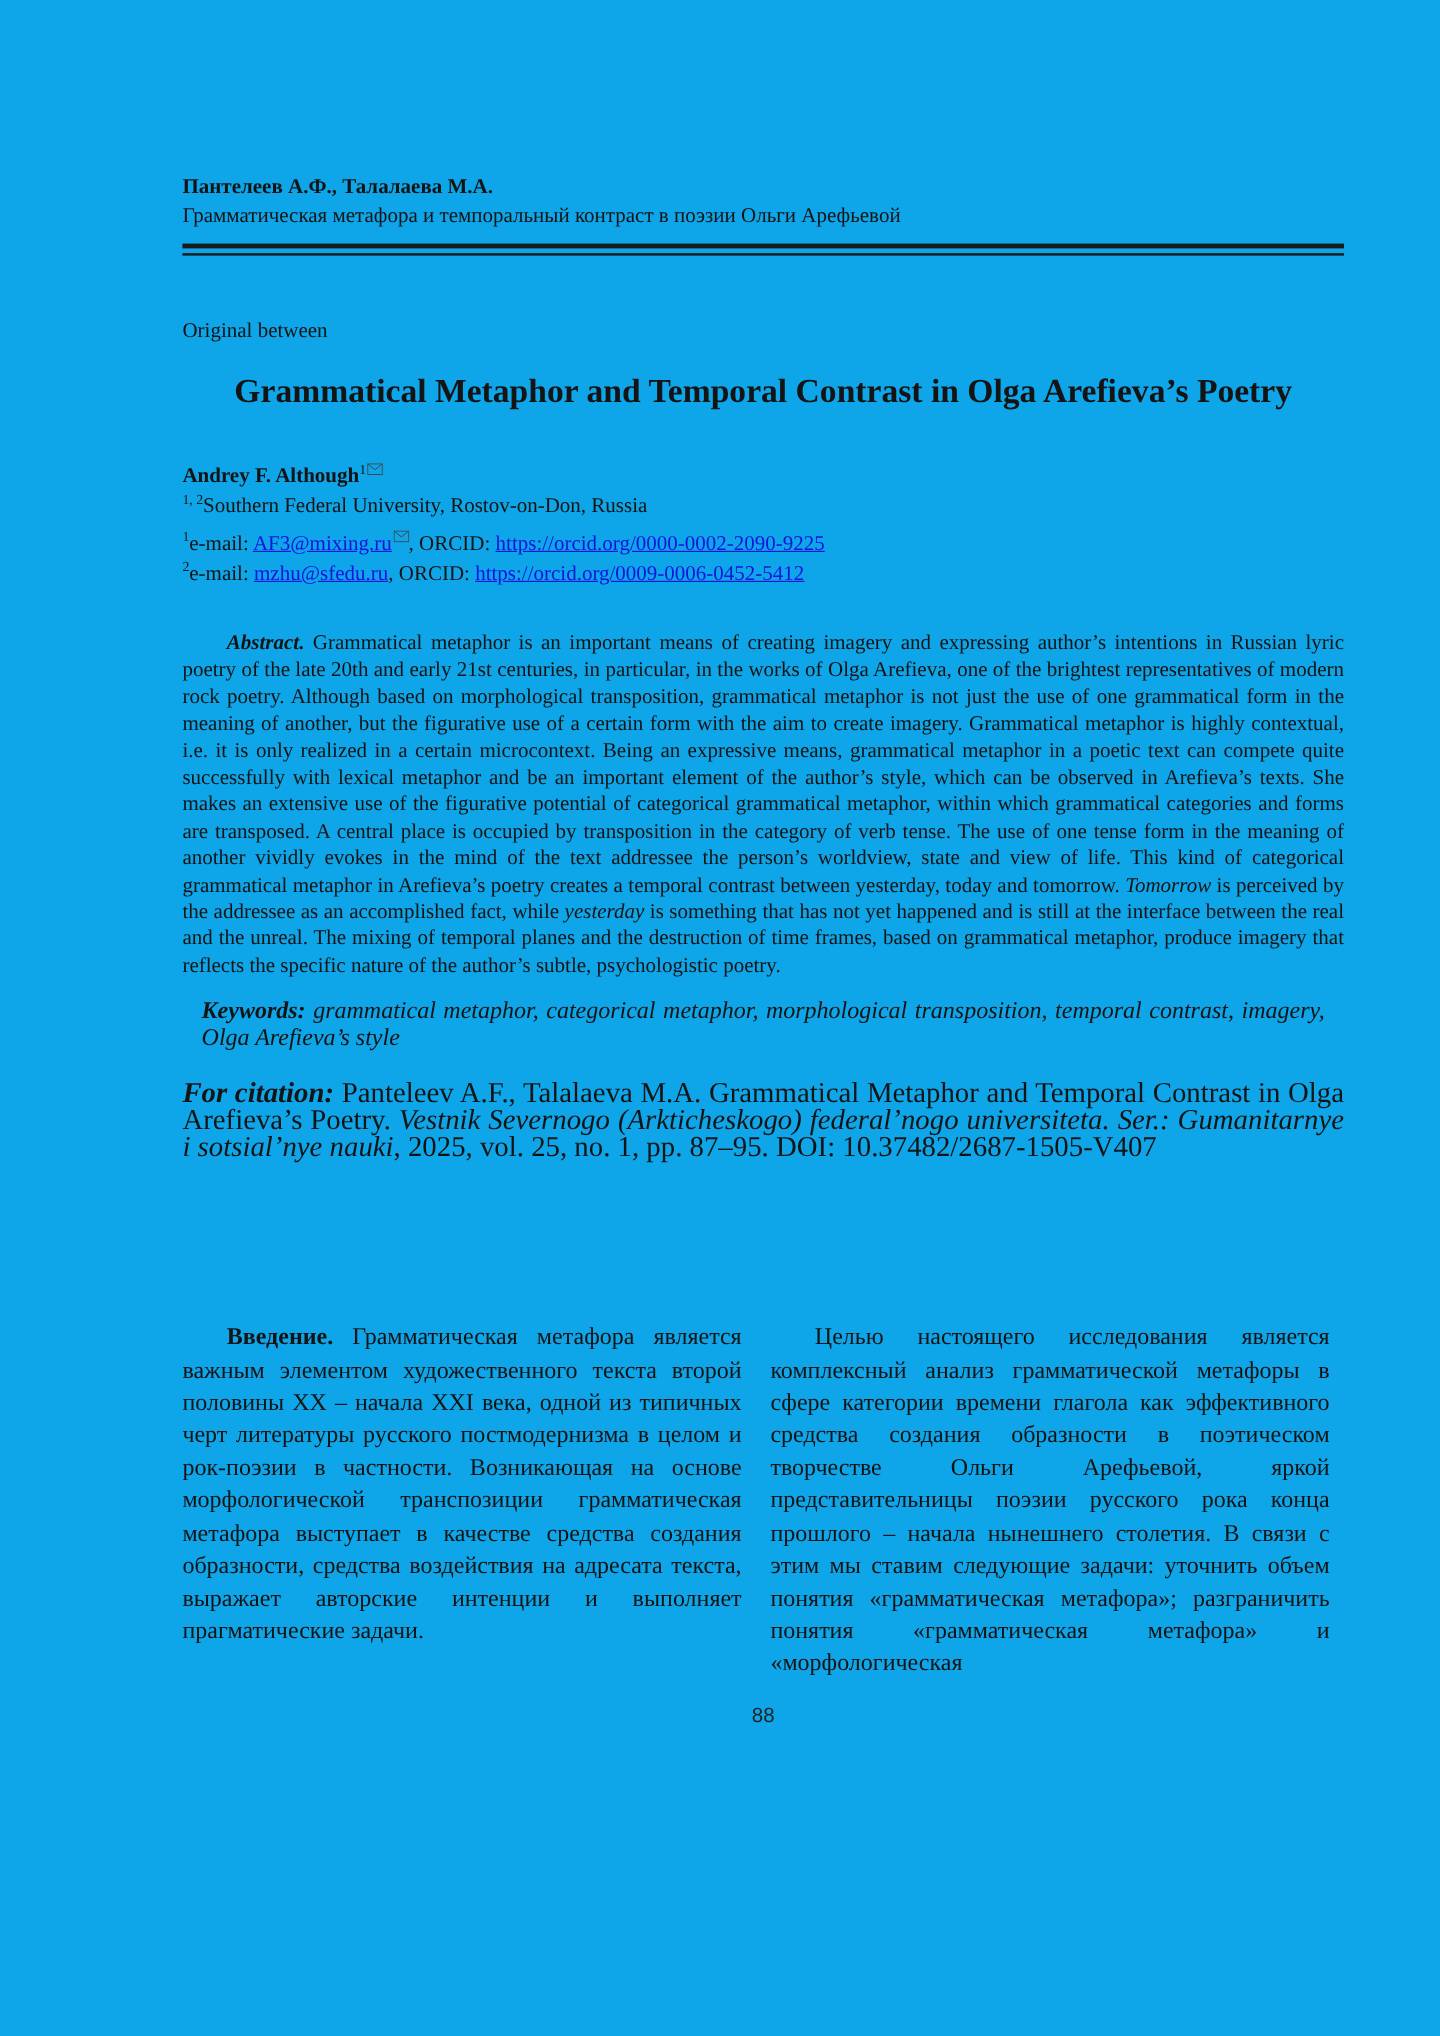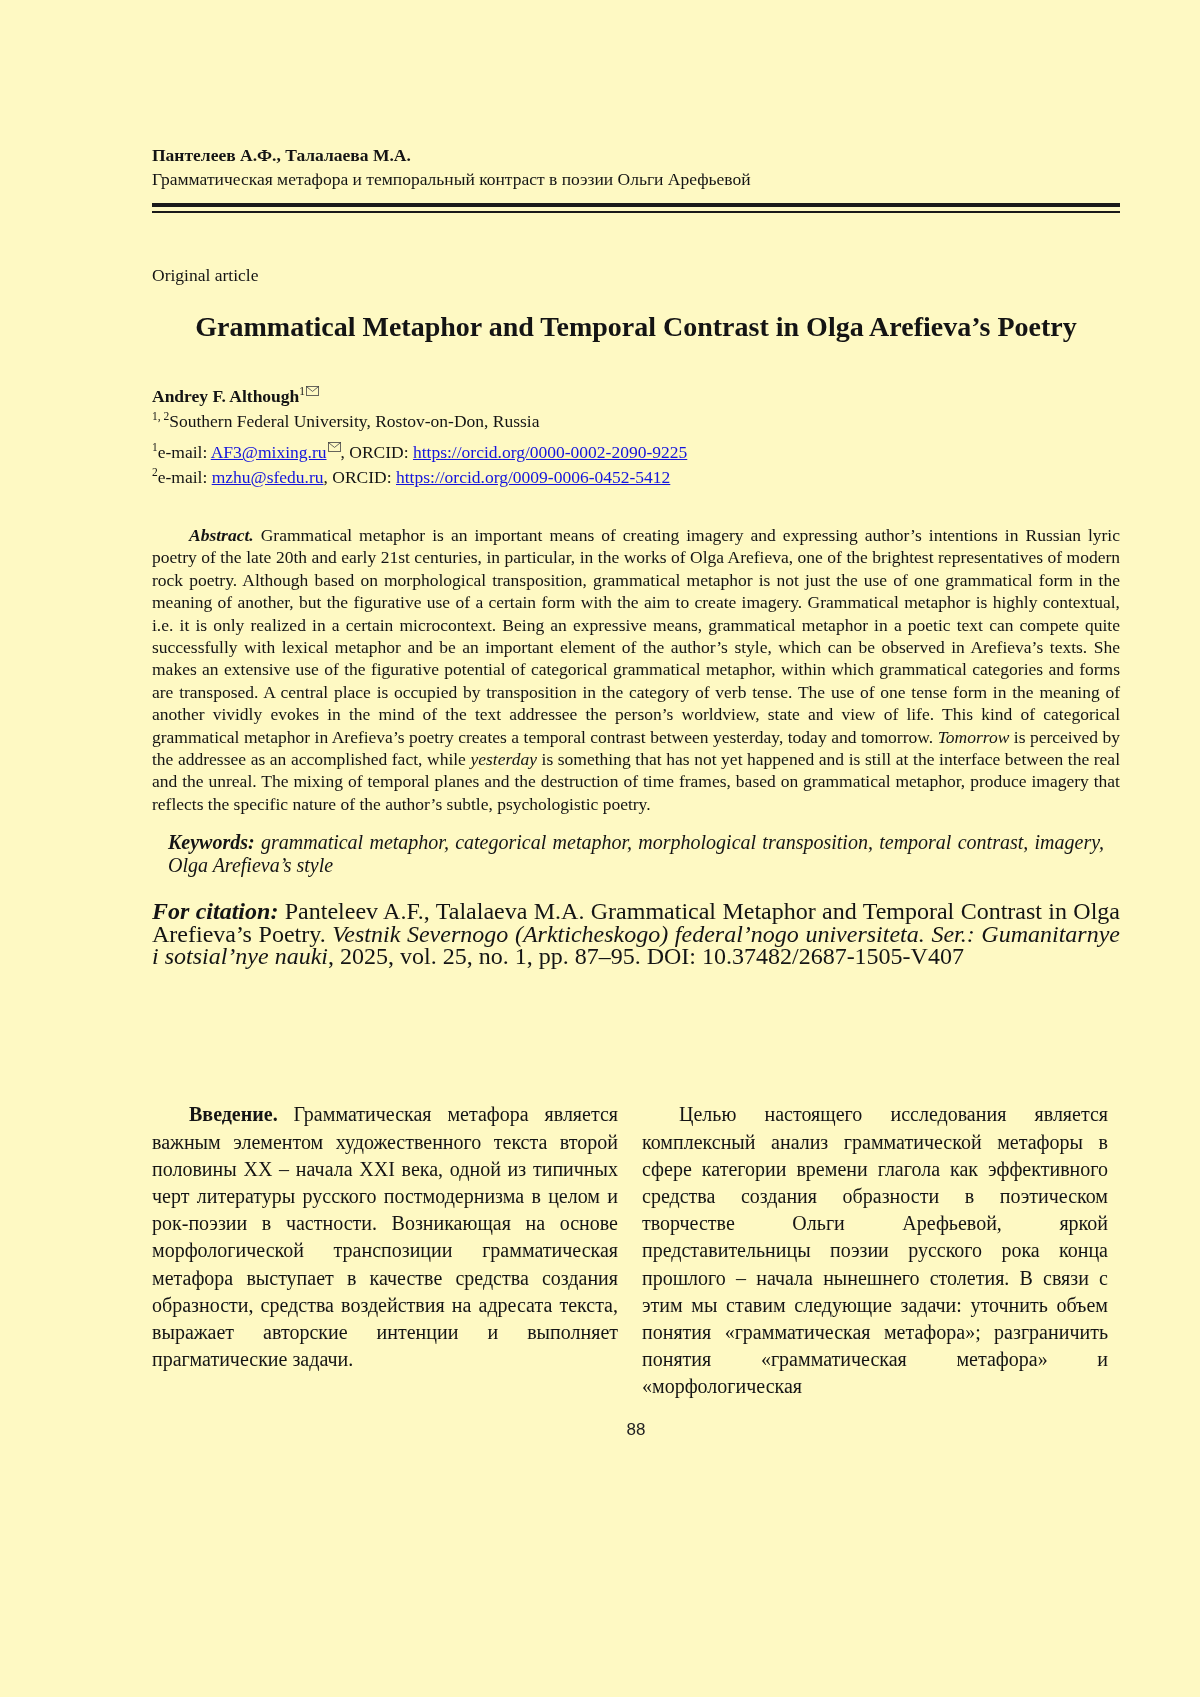--- a/index.html
+++ b/index.html
@@ -1,20 +1,20 @@
 <!DOCTYPE html>
 <html><head>
 <meta charset="utf-8">
 <style>
   html, body { margin: 0; padding: 0; background: #ffffff; }
   .page {
     position: relative;
     width: 1200px;
     height: 1697px;
-    background: #fef9c3;
+    background: #0ea5e9;
     box-sizing: border-box;
     padding: 143px 80px 0 152px;
     color: #141414;
     font-family: "Liberation Serif", serif;
     overflow: hidden;
   }
   
   .rh-line { font-size: 17.5px; line-height: 24px; }
   .rh-authors { font-weight: bold; }
   .double-rule {
@@ -91,21 +91,21 @@
 <body>
 
 <div class="page">
 
   <div class="running-header">
     <div class="rh-line rh-authors">Пантелеев А.Ф., Талалаева М.А.</div>
     <div class="rh-line">Грамматическая метафора и темпоральный контраст в поэзии Ольги Арефьевой</div>
     <div class="double-rule"></div>
   </div>
 
-  <div class="original-article">Original article</div>
+  <div class="original-article">Original between</div>
 
   <h1 class="article-title" style="margin-bottom:0;">Grammatical Metaphor and Temporal Contrast in Olga Arefieva’s Poetry</h1>
 
   <div class="authors-block">
     <div class="author-line">
       <span>Andrey F. Although</span><span class="sup">1</span><span class="env-svg"><svg width="13" height="10" viewBox="0 0 16 12">
             <rect x="0.5" y="0.5" width="15" height="11" fill="none" stroke="#444" stroke-width="1"></rect>
             <path d="M0.5,0.5 L8,6.5 L15.5,0.5" fill="none" stroke="#444" stroke-width="1"></path>
           </svg></span>
     </div>

